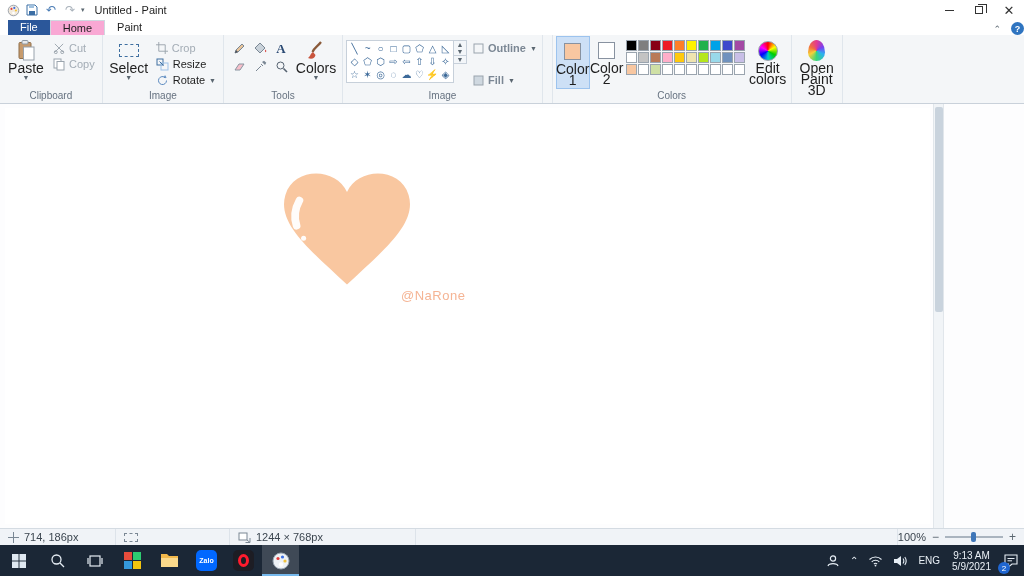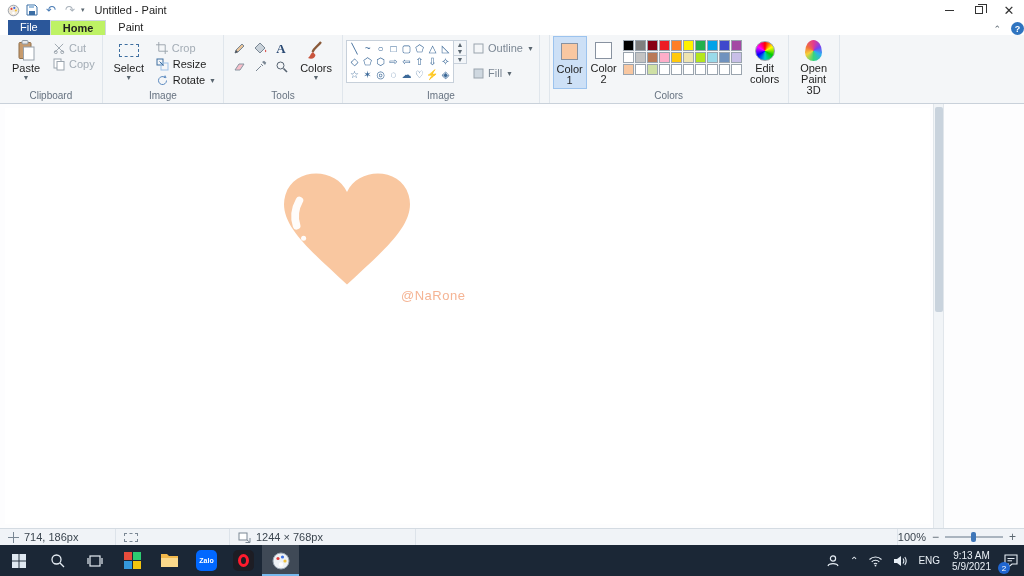--- a/index.html
+++ b/index.html
@@ -19,47 +19,47 @@
   .wbtn { width:30px; height:20px; display:flex; align-items:center; justify-content:center; color:#333; }
   .min-glyph { width:9px; border-top:1px solid #333; display:inline-block; }
   .restore-glyph { width:8px; height:8px; border:1px solid #333; position:relative; display:inline-block; }
   .restore-glyph::before { content:""; position:absolute; top:-3px; left:2px; width:8px; height:8px; border:1px solid #333; border-left:none; border-bottom:none; }
   .close-glyph { font-size:13px; line-height:13px; }
 
   
   .tabrow { position:absolute; top:20px; left:8px; width:1024px; height:15px; background:#fff; display:flex; align-items:flex-end; }
   .tab { height:15px; line-height:15px; padding:0 12px; font-size:11px; }
   .tab-file { background:#2b579a; color:#fff; }
-  .tab-selected { background:#bef264; border:1px solid #d0d8e0; border-bottom:none;font-weight:bold; }
+  .tab-selected { background:#f9a8d4; border:1px solid #d0d8e0; border-bottom:none; }
   .tabrow-right { margin-left:auto; display:flex; align-items:center; gap:10px; padding-right:8px; }
   .ribbon-caret { color:#5a6670; font-size:9px; }
   .help-btn { width:13px; height:13px; border-radius:50%; background:#2f74c0; color:#fff; font-size:9px; font-weight:bold; display:flex; align-items:center; justify-content:center; }
 
   
   .ribbon { position:absolute; top:35px; left:0; width:1024px; height:69px; background:#f4f6f8; border-bottom:1px solid #c9d1da; display:flex; }
   .group { display:flex; flex-direction:column; border-right:1px solid #e0e6ec; padding:1px 3px 0; }
   .group-content { flex:1; display:flex; align-items:flex-start; }
   .group-label { text-align:center; font-size:10px; color:#667280; padding:0 0 2px; }
   .bigbtn { display:flex; flex-direction:column; align-items:center; padding:2px 1px; width:46px; }
   .bicon { height:25px; display:flex; align-items:center; justify-content:center; }
-  .blabel { font-size:11px; line-height:11px; text-align:center; }
+  .blabel { font-size:14px; line-height:11px; text-align:center; }
   .caret { font-size:7px; color:#5a6670; line-height:7px; }
   .smallcol { display:flex; flex-direction:column; padding-top:4px; }
   .smallbtn { display:flex; align-items:center; gap:4px; height:16px; padding:0 4px; font-size:11px; white-space:nowrap; }
   .disabled { color:#a3acb5; }
   .dashed-rect { width:20px; height:13px; border:1px dashed #3f6fa0; }
   .toolgrid { display:grid; grid-template-columns:repeat(3,20px); grid-auto-rows:17px; gap:1px; padding:4px 2px 0; }
   .toolbtn { display:flex; align-items:center; justify-content:center; }
   .text-tool { font-family:"Liberation Serif", serif; font-weight:bold; color:#2b4a74; font-size:13px; }
   .shapebox { background:#fff; border:1px solid #c7d0da; margin-top:4px; display:grid; grid-template-columns:repeat(8,13px); grid-auto-rows:13px; padding:1px; }
   .shapecell { display:flex; align-items:center; justify-content:center; font-size:10px; color:#3d6a99; }
   .shapescroll { display:flex; flex-direction:column; width:13px; margin-top:4px; border:1px solid #c7d0da; border-left:none; background:#f3f6f9; }
   .shapescroll span { flex:1; display:flex; align-items:center; justify-content:center; font-size:7px; color:#5a6670; }
   .shapescroll .more { border-top:1px solid #c7d0da; }
-  .ofcol { display:flex; flex-direction:column; gap:13px; padding:6px 2px 0 6px; }
+  .ofcol { display:flex; flex-direction:column; gap:20px; padding:6px 2px 0 6px;font-weight:bold; }
   .ofbtn { display:flex; align-items:center; gap:4px; font-size:11px; color:#7b8794; }
   .sizelines { display:flex; flex-direction:column; gap:2px; width:22px; }
   .sizelines i { display:block; background:#3f6fa0; }
   .colorbig { width:34px; }
   .selbtn { background:#cde0f6; border:1px solid #9cc3ee; }
   .swatch-big { width:17px; height:17px; border:1px solid #8892a0; }
   .palette { display:grid; grid-template-columns:repeat(10,12px); grid-auto-rows:12px; padding:4px 2px 0 2px; }
   .swatch { width:11px; height:11px; border:1px solid #9aa4ae; }
   .wheel { width:20px; height:20px; border-radius:50%; border:1px solid #98a2ac;
            background:conic-gradient(#f00,#ff0,#0c0,#0cc,#00f,#f0f,#f00); }

